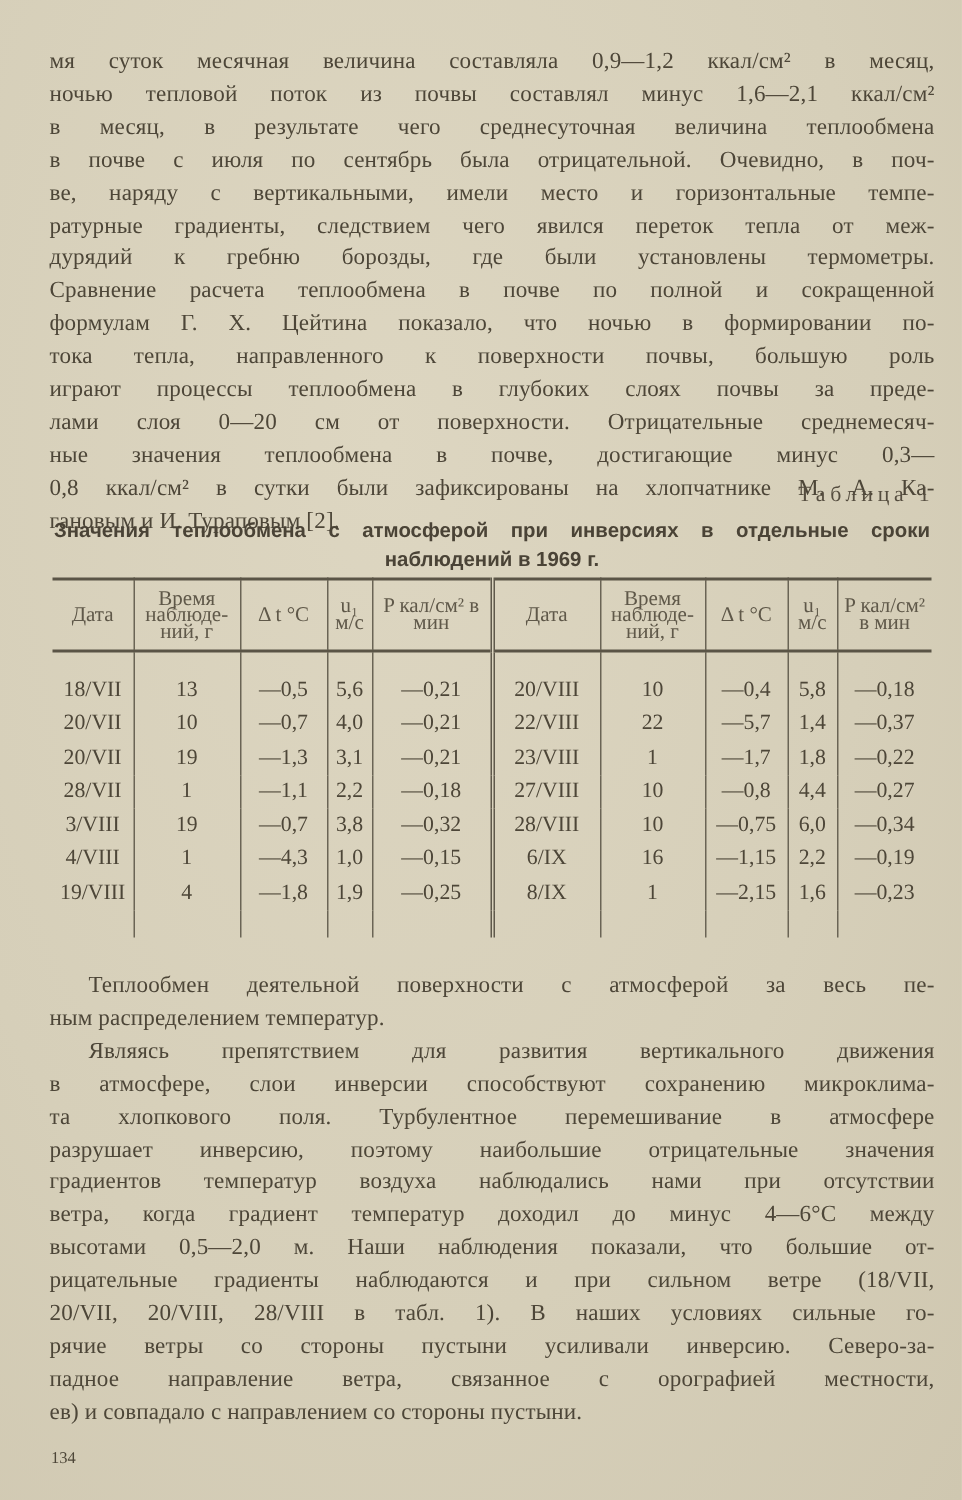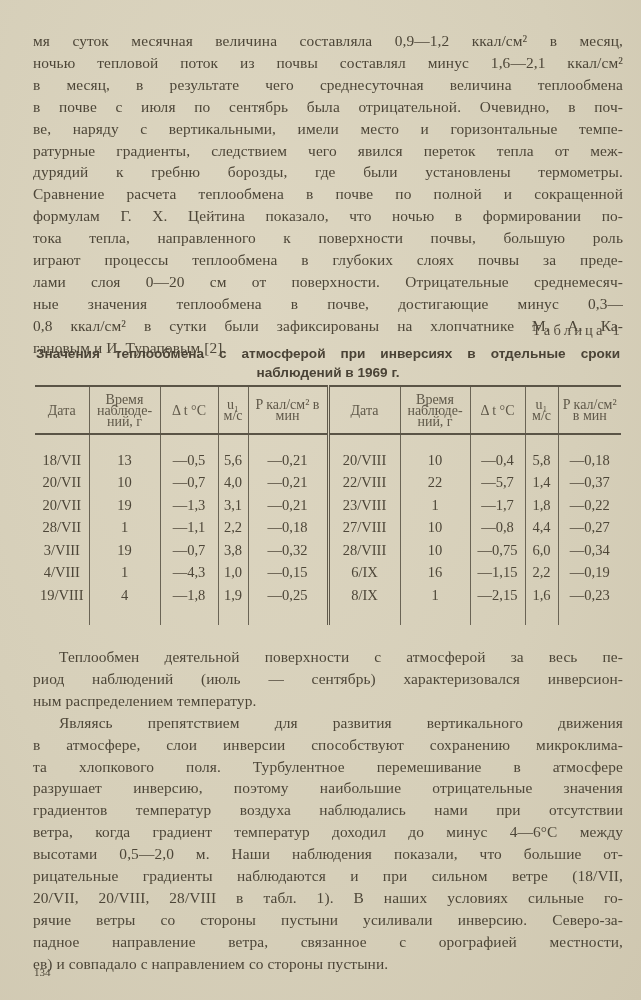--- a/index.html
+++ b/index.html
@@ -182,21 +182,20 @@
         <td></td>
         <td></td>
         <td></td>
         <td></td>
     </tr>
   </tbody>
 </table>
 
 <div class="para2 para">
   <p class="indent">Теплообмен деятельной поверхности с атмосферой за весь пе-</p>
-  <p>риод наблюдений (июль — сентябрь) характеризовался инверсион-</p>
   <p class="last">ным распределением температур.</p>
   <p class="indent">Являясь препятствием для развития вертикального движения</p>
   <p>в атмосфере, слои инверсии способствуют сохранению микроклима-</p>
   <p>та хлопкового поля. Турбулентное перемешивание в атмосфере</p>
   <p>разрушает инверсию, поэтому наибольшие отрицательные значения</p>
   <p>градиентов температур воздуха наблюдались нами при отсутствии</p>
   <p>ветра, когда градиент температур доходил до минус 4—6°С между</p>
   <p>высотами 0,5—2,0 м. Наши наблюдения показали, что большие от-</p>
   <p>рицательные градиенты наблюдаются и при сильном ветре (18/VII,</p>
   <p>20/VII, 20/VIII, 28/VIII в табл. 1). В наших условиях сильные го-</p>

